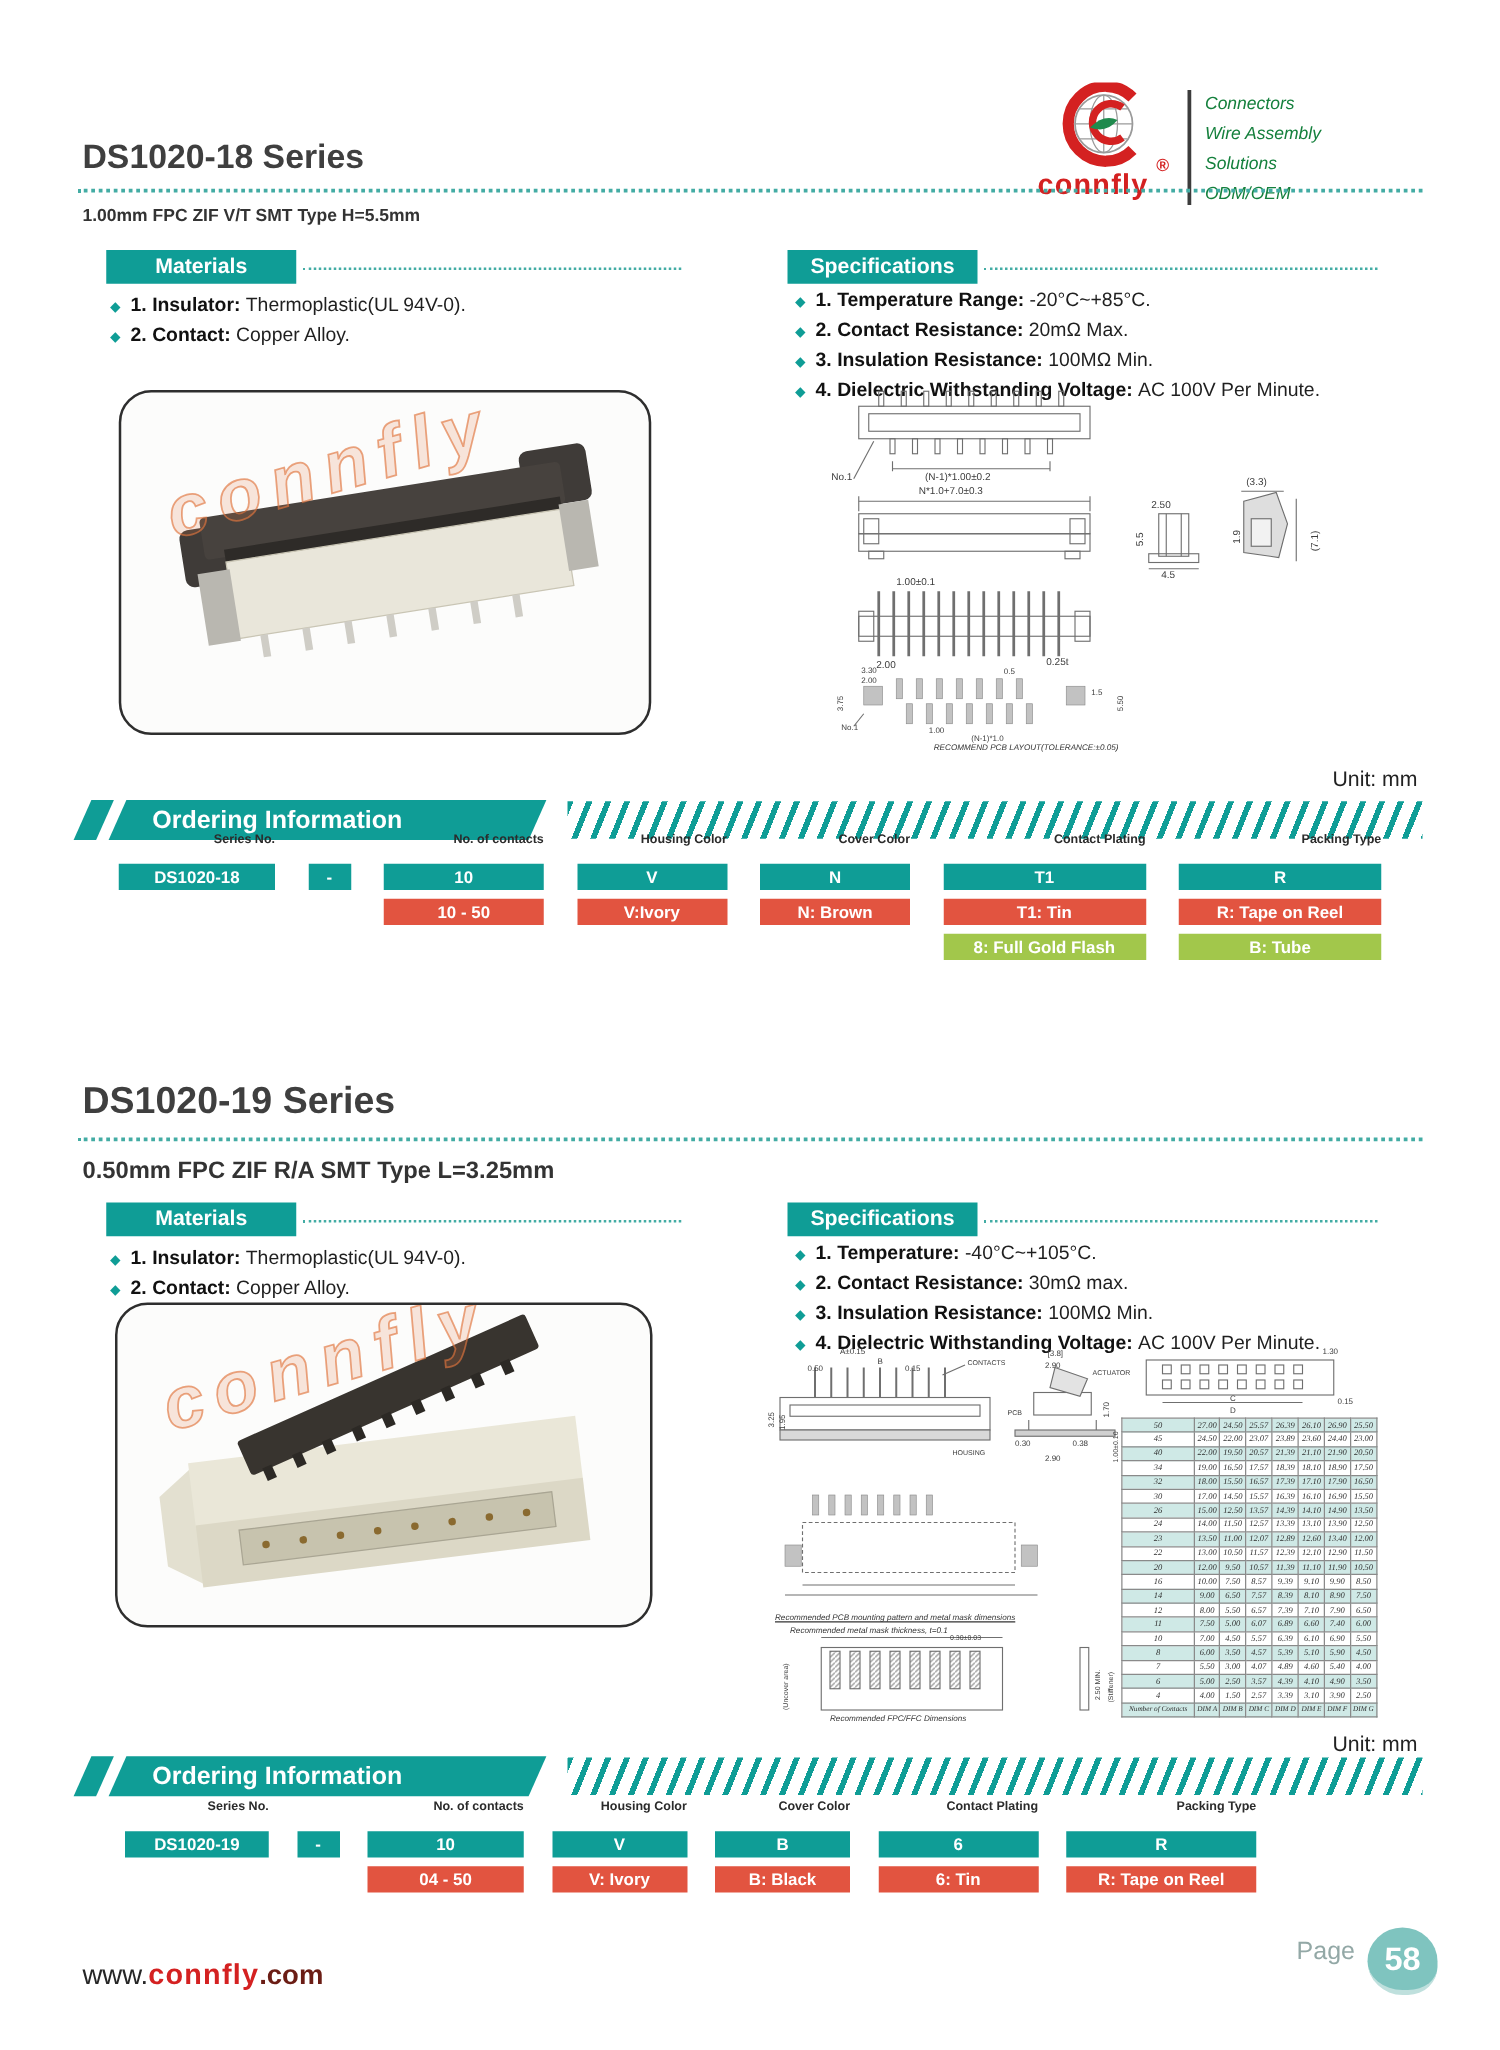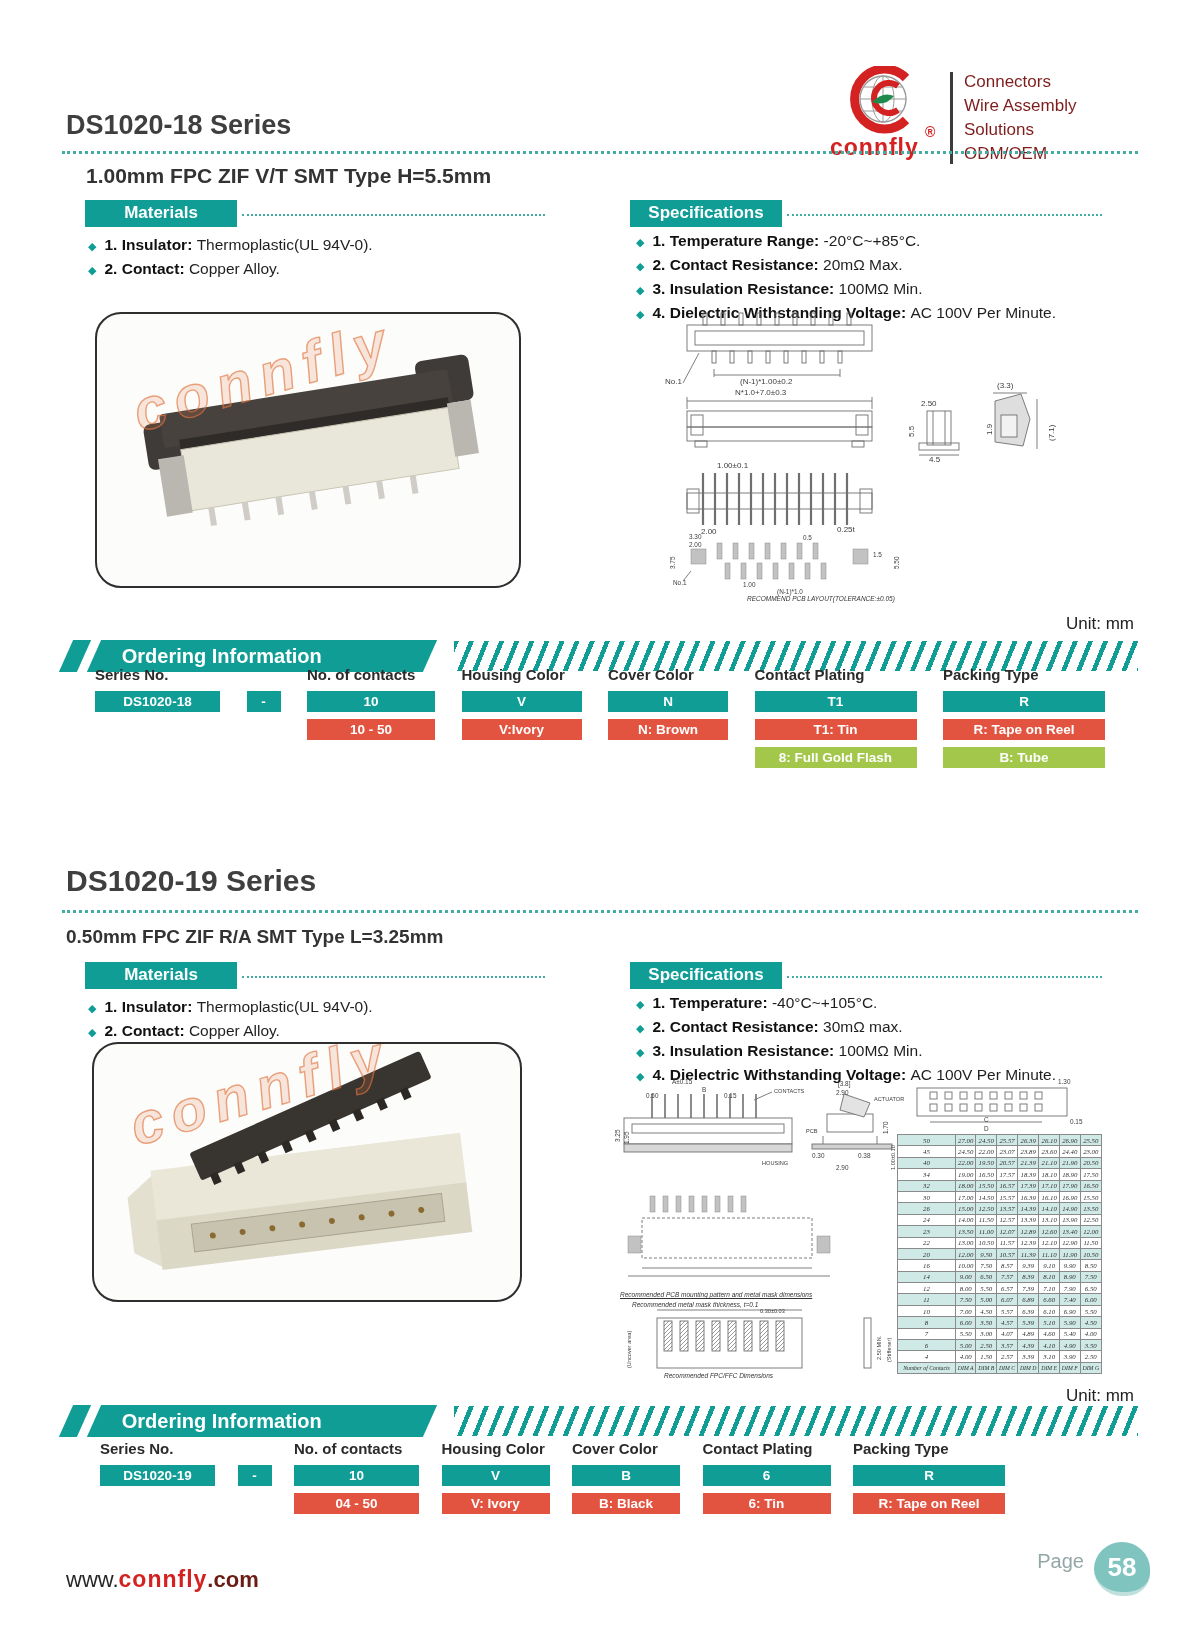--- a/index.html
+++ b/index.html
@@ -8,27 +8,27 @@
   }
   html,body{margin:0;padding:0;background:#ffffff;}
   .page{position:relative;width:1200px;height:1640px;background:#fff;overflow:hidden;
         font-family:"Liberation Sans",sans-serif;color:var(--ink);}
 
   
   .logo{position:absolute;left:828px;top:66px;width:118px;height:100px;}
   .brand-text{position:absolute;left:830px;top:134px;font-size:23px;font-weight:bold;color:#d42121;letter-spacing:1px;}
   .brand-reg{position:absolute;left:925px;top:124px;font-size:14px;color:#d42121;font-weight:bold;}
   .vrule{position:absolute;left:950px;top:72px;width:3px;height:92px;background:#3c3c3c;}
-  .tagline{position:absolute;left:964px;top:70px;font-size:17px;color:#7f1d1d;line-height:24px;}
+  .tagline{position:absolute;left:964px;top:70px;font-size:14px;font-style:italic;color:#15803d;line-height:24px;}
   .title{position:absolute;left:66px;font-weight:bold;color:#3f3f3f;}
   .t1{top:110px;font-size:27px;}
   .t2{top:864px;font-size:30px;}
   .dotrule{position:absolute;left:62px;right:62px;height:0;border-top:3px dotted var(--teal-lt);}
   .subtitle{position:absolute;left:66px;font-weight:bold;color:#333;}
-  .s1{top:164px;font-size:21px;margin-left:20px;}
+  .s1{top:164px;font-size:14px;}
   .s2{top:926px;font-size:19px;}
 
   
   .band-row{position:absolute;display:flex;align-items:center;height:27px;}
   .band{width:152px;background:var(--teal);color:#fff;font-weight:bold;font-size:17px;text-align:center;padding:3px 0 4px;}
   .band-dots{flex:1;border-bottom:2.5px dotted var(--teal-lt);margin-left:5px;transform:translateY(1px);}
 
   .speclist{position:absolute;}
   .spec-item{font-size:15.5px;color:#1f1f1f;margin-bottom:6px;white-space:nowrap;}
   .diamond{color:var(--teal);font-size:11px;margin-right:8px;}
@@ -72,21 +72,21 @@
            display:flex;align-items:center;}
   .oi-band span{transform:skewX(24deg);color:#fff;font-weight:bold;font-size:20px;padding-left:28px;white-space:nowrap;}
   .oi-stripes{position:absolute;left:392px;right:0;top:1px;bottom:1px;
               background:repeating-linear-gradient(112deg,var(--teal) 0 4.5px,#ffffff 4.5px 14px);}
 
   
   .oi-row{position:absolute;display:flex;justify-content:space-between;}
   #oi1{left:95px;top:666px;width:1010px;}
   #oi2{left:100px;top:1440px;width:905px;}
   .oi-col{display:flex;flex-direction:column;}
-  .oi-h{font-size:15px;font-weight:bold;color:#2b2b2b;text-align:left;height:19px;white-space:nowrap;}
+  .oi-h{font-size:10px;font-weight:bold;color:#2b2b2b;text-align:right;height:19px;white-space:nowrap;}
   .oi-box{height:21px;line-height:21px;margin-top:7px;color:#fff;font-weight:bold;font-size:13.5px;text-align:center;white-space:nowrap;}
   .oi-box.teal{background:var(--teal);margin-top:6px;}
   .oi-box.red{background:var(--red);}
   .oi-box.green{background:var(--green);}
   #oi1 .oi-col:nth-child(1){width:125px;}
   #oi1 .oi-col:nth-child(2){width:34px;}
   #oi1 .oi-col:nth-child(3){width:128px;}
   #oi1 .oi-col:nth-child(4){width:120px;}
   #oi1 .oi-col:nth-child(5){width:120px;}
   #oi1 .oi-col:nth-child(6){width:162px;}

